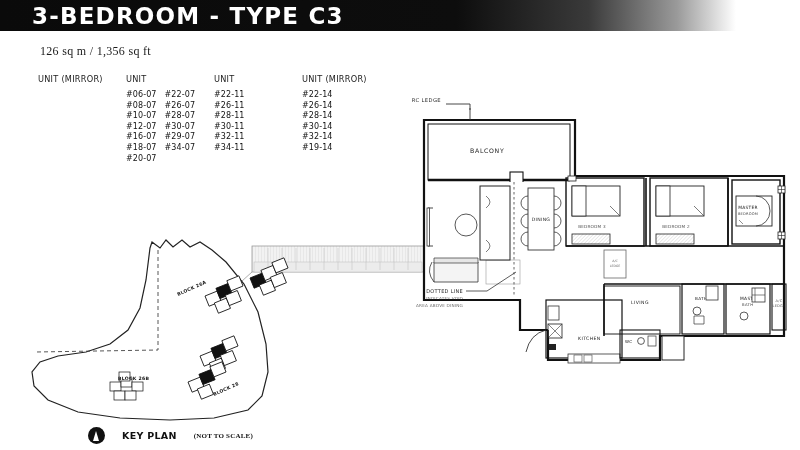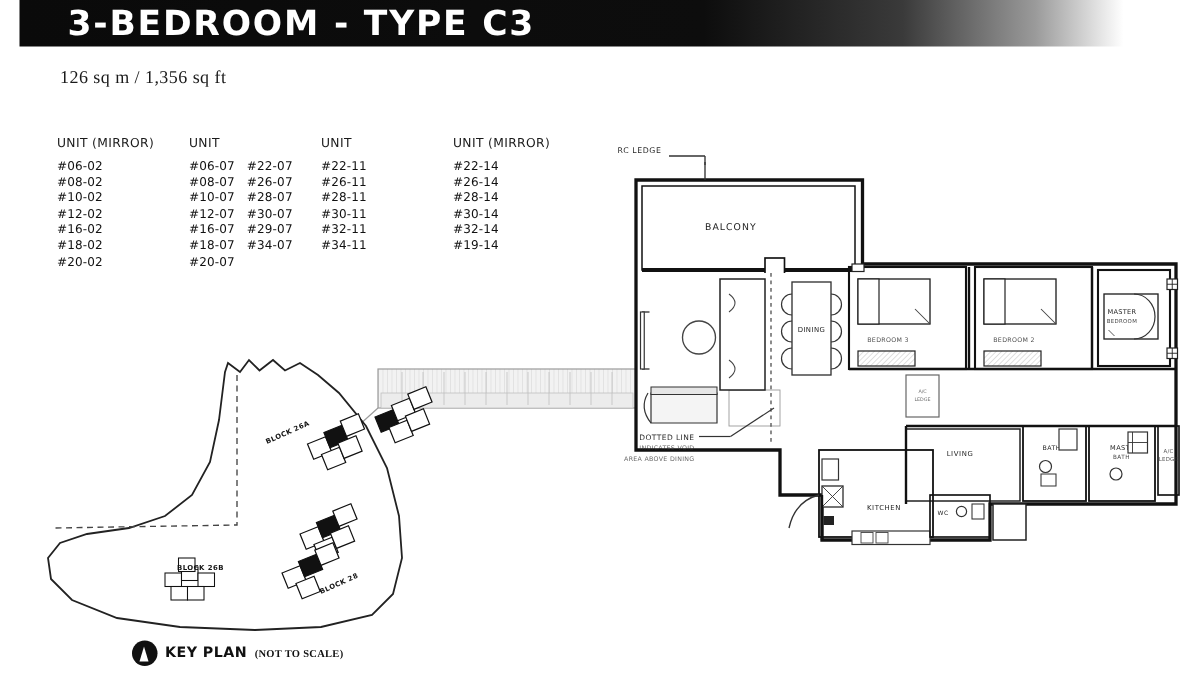--- a/index.html
+++ b/index.html
@@ -7,21 +7,21 @@
   html,body { width:800px; height:450px; overflow:hidden; }
   body {
     font-family:"Liberation Sans", sans-serif;
     background:#ffffff;
     color:#1b1b1b;
     position:relative;
   }
 
   
   .header-bar{
-    position:absolute; left:13px; top:0; width:736px; height:31px;
+    position:absolute; left:0; top:0; width:736px; height:31px;
     background:linear-gradient(to right,#0a0a0a 0%,#0d0d0d 62%,#3a3a3a 80%,#9a9a9a 92%,#ffffff 100%);
     text-align:right;
   }
   .header-title{
     position:absolute; left:32px; top:3px;
     font-size:23px; font-weight:bold; letter-spacing:1.2px;
     color:#ffffff; white-space:nowrap;
     font-family:"DejaVu Sans", sans-serif;
   }
 
@@ -36,38 +36,37 @@
   .unit-cols{
     position:absolute; left:38px; top:74px;
     display:flex; gap:0;
   }
   .unit-col{ width:88px; }
   .unit-col.wide{ width:88px; }
   .unit-col-head{
     font-size:8.2px; letter-spacing:0.25px; color:#1a1a1a;
     margin-bottom:6px; white-space:nowrap;
     font-family:"DejaVu Sans", sans-serif;
-    margin-top:16px;
   }
   .unit-col-body{ display:flex; gap:8px; }
   .unit-sub{ display:flex; flex-direction:column; }
   .unit-num{
     font-size:8px; line-height:10.6px; color:#111;
     white-space:nowrap; letter-spacing:0.1px;
     font-family:"DejaVu Sans", sans-serif;
   }
 
   
   .plan-wrap{ position:absolute; left:0; top:0; width:800px; height:450px; pointer-events:none; }
   .plan-svg{ position:absolute; left:0; top:0; }
 
   
   .keyplan-caption{
     position:absolute; left:88px; top:427px;
-    display:flex; align-items:center; gap:5px;
+    display:flex; align-items:center; gap:17px;
   }
   .compass{
     width:17px; height:17px; border-radius:50%;
     background:#111; position:relative; flex:none;
   }
   .compass::after{
     content:""; position:absolute; left:5px; top:3.5px;
     width:0; height:0;
     border-left:3.2px solid transparent;
     border-right:3.2px solid transparent;
@@ -94,29 +93,20 @@
   <div class="header-title">3-BEDROOM - TYPE C3</div>
 </div>
 
 <div class="area-text">126 sq m / 1,356 sq ft</div>
 
 <div class="unit-cols">
 
   <div class="unit-col">
     <div class="unit-col-head">UNIT (MIRROR)</div>
     <div class="unit-col-body">
-      <div class="unit-sub">
-        <span class="unit-num">#06-02</span>
-        <span class="unit-num">#08-02</span>
-        <span class="unit-num">#10-02</span>
-        <span class="unit-num">#12-02</span>
-        <span class="unit-num">#16-02</span>
-        <span class="unit-num">#18-02</span>
-        <span class="unit-num">#20-02</span>
-      </div>
     </div>
   </div>
 
   <div class="unit-col">
     <div class="unit-col-head">UNIT</div>
     <div class="unit-col-body">
       <div class="unit-sub">
         <span class="unit-num">#06-07</span>
         <span class="unit-num">#08-07</span>
         <span class="unit-num">#10-07</span>

